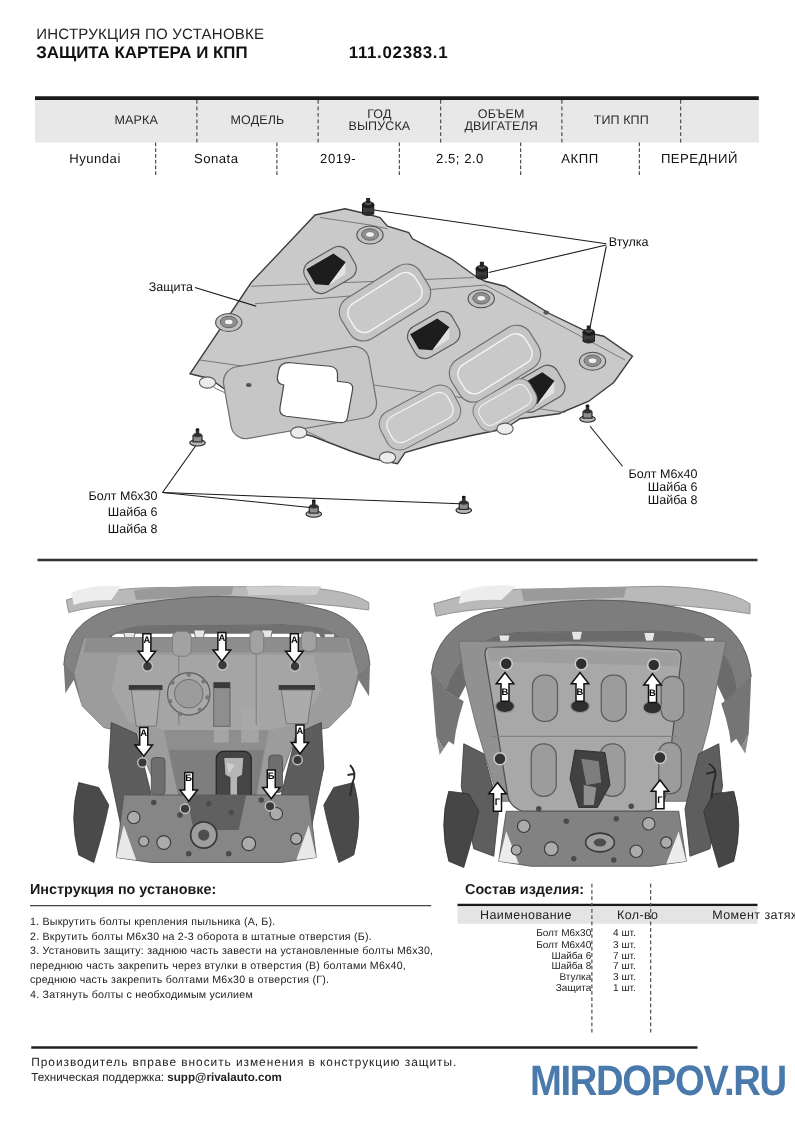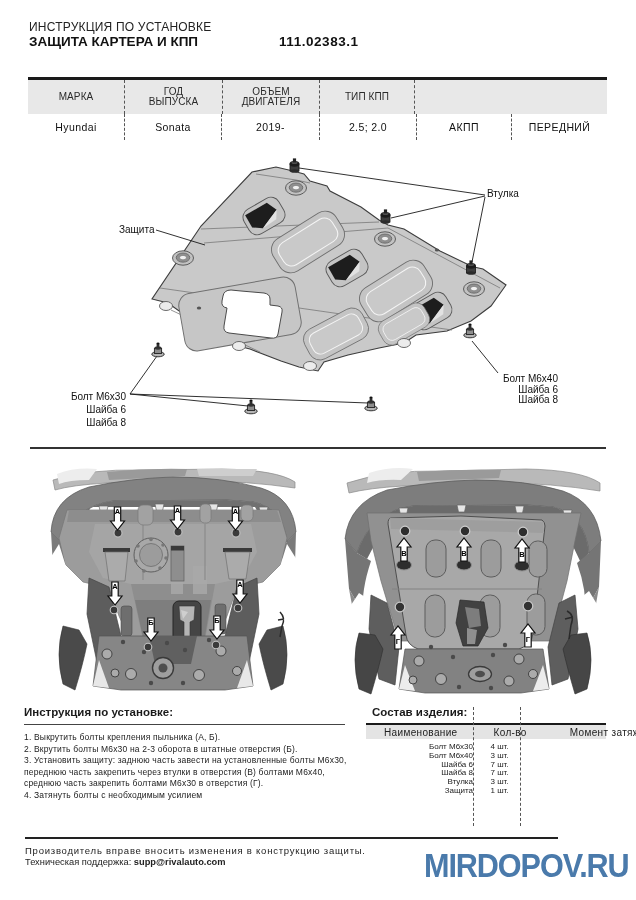--- a/index.html
+++ b/index.html
@@ -11,21 +11,22 @@
 
 <div class="abs" style="left:29px;top:20px;font-size:12px;letter-spacing:0.2px;color:#222;">ИНСТРУКЦИЯ ПО УСТАНОВКЕ</div>
 
 <div class="abs" style="left:29px;top:34px;font-size:13.5px;font-weight:bold;color:#111;">ЗАЩИТА КАРТЕРА И КПП</div>
 
 <div class="abs" style="left:279px;top:34px;font-size:13.5px;font-weight:bold;letter-spacing:0.55px;color:#111;">111.02383.1</div>
 
 <div class="abs" style="left:28px;top:77px;width:579px;">
   <div style="height:2.5px;background:#1a1a1a;"></div>
   <div style="display:flex;background:#e8e8e8;height:34px;font-size:10px;letter-spacing:0.1px;line-height:10px;color:#2a2a2a;text-align:center;">
-    <div style="width:96px;border-right:1px dashed #555;display:flex;align-items:center;justify-content:center;">МАРКА</div>
+    <div style="width:96px;border-right:1px dashed #555;display:flex;align-items:center;justify-content:center;padding-left:33px;">МАРКА</div>
+    <div style="width:96px;border-right:1px dashed #555;display:flex;align-items:center;justify-content:center;">МОДЕЛЬ</div>
     <div style="width:97px;border-right:1px dashed #555;display:flex;align-items:center;justify-content:center;">ГОД<br>ВЫПУСКА</div>
     <div style="width:96px;border-right:1px dashed #555;display:flex;align-items:center;justify-content:center;">ОБЪЕМ<br>ДВИГАТЕЛЯ</div>
     <div style="width:94px;border-right:1px dashed #555;display:flex;align-items:center;justify-content:center;">ТИП КПП</div>
   </div>
   <div style="display:flex;height:26px;font-size:10.5px;letter-spacing:0.4px;color:#111;text-align:center;">
     <div style="width:96px;border-right:1px dashed #555;display:flex;align-items:center;justify-content:center;">Hyundai</div>
     <div style="width:96px;border-right:1px dashed #555;display:flex;align-items:center;justify-content:center;">Sonata</div>
     <div style="width:97px;border-right:1px dashed #555;display:flex;align-items:center;justify-content:center;">2019-</div>
     <div style="width:96px;border-right:1px dashed #555;display:flex;align-items:center;justify-content:center;">2.5; 2.0</div>
     <div style="width:94px;border-right:1px dashed #555;display:flex;align-items:center;justify-content:center;">АКПП</div>

